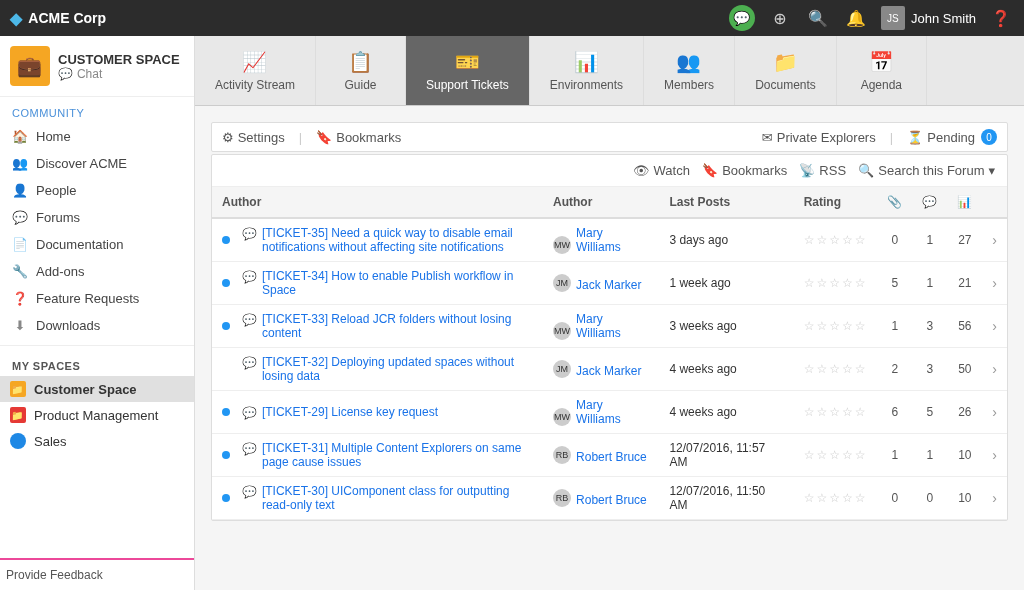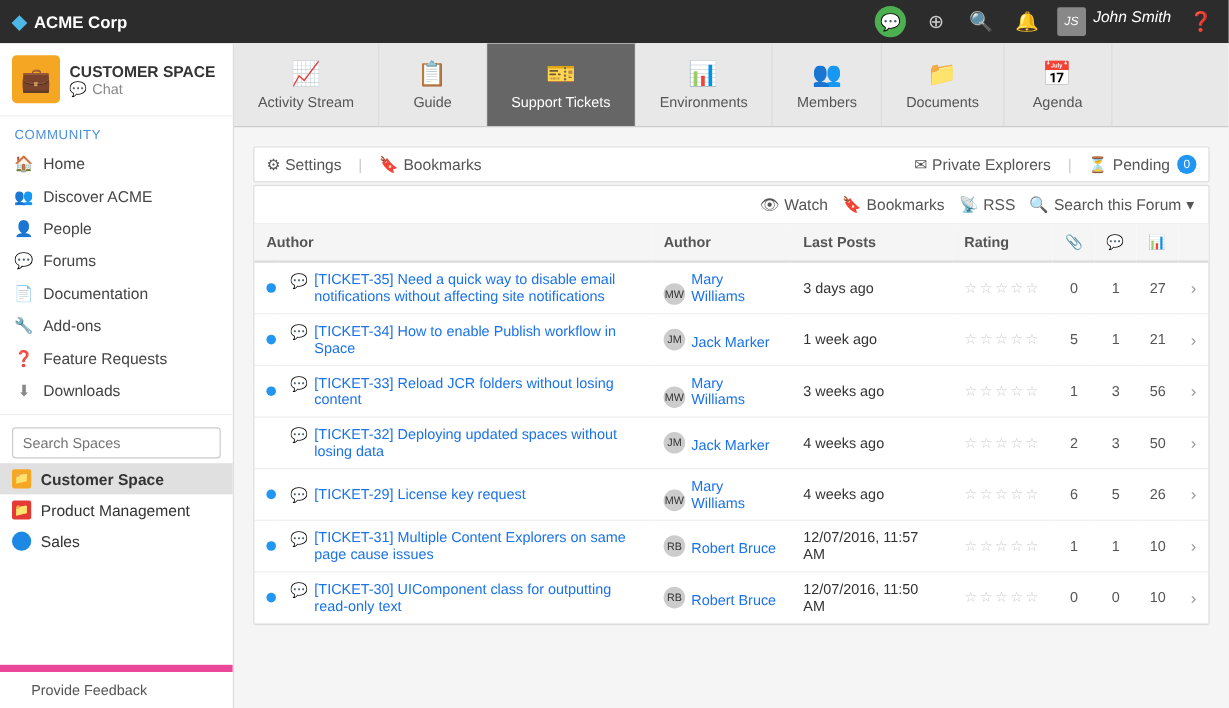--- a/index.html
+++ b/index.html
@@ -5,21 +5,21 @@
     * { box-sizing: border-box; margin: 0; padding: 0; }
     body { font-family: Arial, sans-serif; font-size: 13px; color: #333; background: #f0f0f0; width: 1024px; height: 590px; overflow: hidden; display: flex; flex-direction: column; }
 
     
     .top-nav { background: #2c2c2c; height: 36px; display: flex; align-items: center; padding: 0 10px; flex-shrink: 0; }
     .top-nav .logo { display: flex; align-items: center; gap: 6px; color: #fff; font-weight: bold; font-size: 14px; margin-right: auto; }
     .top-nav .logo .diamond { color: #4db8e8; font-size: 16px; }
     .top-nav-icons { display: flex; align-items: center; gap: 12px; color: #ccc; }
     .top-nav-icons .icon-btn { width: 26px; height: 26px; display: flex; align-items: center; justify-content: center; cursor: pointer; font-size: 16px; color: #ccc; }
     .top-nav-icons .chat-icon { background: #4caf50; border-radius: 50%; color: #fff; font-size: 14px; }
-    .user-info { display: flex; align-items: flex-start; gap: 6px; color: #fff; cursor: pointer; font-style: italic; }
+    .user-info { display: flex; align-items: center; gap: 6px; color: #fff; cursor: pointer; }
     .user-avatar { width: 24px; height: 24px; background: #888; border-radius: 2px; display: flex; align-items: center; justify-content: center; overflow: hidden; }
     .help-btn { color: #ccc; font-size: 16px; cursor: pointer; }
 
     
     .main-layout { display: flex; flex: 1; overflow: hidden; }
 
     
     .sidebar { width: 195px; background: #fff; border-right: 1px solid #ddd; display: flex; flex-direction: column; flex-shrink: 0; overflow-y: auto; }
     .sidebar-header { padding: 10px; display: flex; align-items: center; gap: 8px; border-bottom: 1px solid #eee; }
     .sidebar-logo { width: 40px; height: 40px; background: #f5a623; border-radius: 4px; display: flex; align-items: center; justify-content: center; font-size: 20px; }
@@ -29,21 +29,21 @@
     .sidebar-nav { list-style: none; padding: 0; }
     .sidebar-nav li { display: flex; align-items: center; gap: 8px; padding: 6px 12px; cursor: pointer; font-size: 13px; color: #444; }
     .sidebar-nav li .nav-icon { width: 16px; text-align: center; color: #888; }
     .sidebar-divider { border: none; border-top: 1px solid #eee; margin: 6px 0; }
     .my-spaces-title { padding: 8px 12px 4px; font-size: 11px; font-weight: bold; color: #555; text-transform: uppercase; letter-spacing: 0.5px; }
     .search-spaces { margin: 4px 10px; padding: 5px 8px; border: 1px solid #ccc; border-radius: 3px; font-size: 12px; width: calc(100% - 20px); }
     .space-item { display: flex; align-items: center; gap: 8px; padding: 5px 10px; cursor: pointer; font-size: 13px; }
     .space-item.active { background: #e0e0e0; font-weight: bold; }
     .space-dot { width: 16px; height: 16px; border-radius: 50%; display: flex; align-items: center; justify-content: center; font-size: 10px; color: #fff; }
     .space-icon { width: 16px; height: 16px; border-radius: 2px; display: flex; align-items: center; justify-content: center; font-size: 10px; color: #fff; }
-    .provide-feedback { margin-top: auto; padding: 8px 26px; border-top: 6px solid #ec4899; font-size: 12px; color: #555; cursor: pointer; }
+    .provide-feedback { margin-top: auto; padding: 8px 6px; border-top: 2px solid #ec4899; font-size: 12px; color: #555; cursor: pointer; }
 
     
     .content { flex: 1; display: flex; flex-direction: column; overflow: hidden; background: #f5f5f5; }
 
     
     .tab-bar { background: #e8e8e8; display: flex; align-items: stretch; border-bottom: 1px solid #ccc; flex-shrink: 0; height: 70px; }
     .tab-item { display: flex; flex-direction: column; align-items: center; justify-content: center; gap: 4px; padding: 0 20px; cursor: pointer; font-size: 12px; color: #555; border-right: 1px solid #ddd; min-width: 90px; }
     .tab-item.active { background: #666; color: #fff; }
     .tab-icon { font-size: 20px; }
 
@@ -146,21 +146,21 @@
           <span class="nav-icon">❓</span>
           <span>Feature Requests</span>
         </li>
       <li>
           <span class="nav-icon">⬇</span>
           <span>Downloads</span>
         </li>
     </ul>
 
     <hr class="sidebar-divider">
-    <input class="search-spaces" type="text" placeholder="Search Spaces" style="">
+    <div class="my-spaces-title">MY SPACES</div>
 
     <div class="space-item active">
       <div class="space-icon" style="background:#f5a623;">📁</div>
       <span>Customer Space</span>
     </div>
     <div class="space-item">
       <div class="space-icon" style="background:#e53935;">📁</div>
       <span>Product Management</span>
     </div>
     <div class="space-item">

